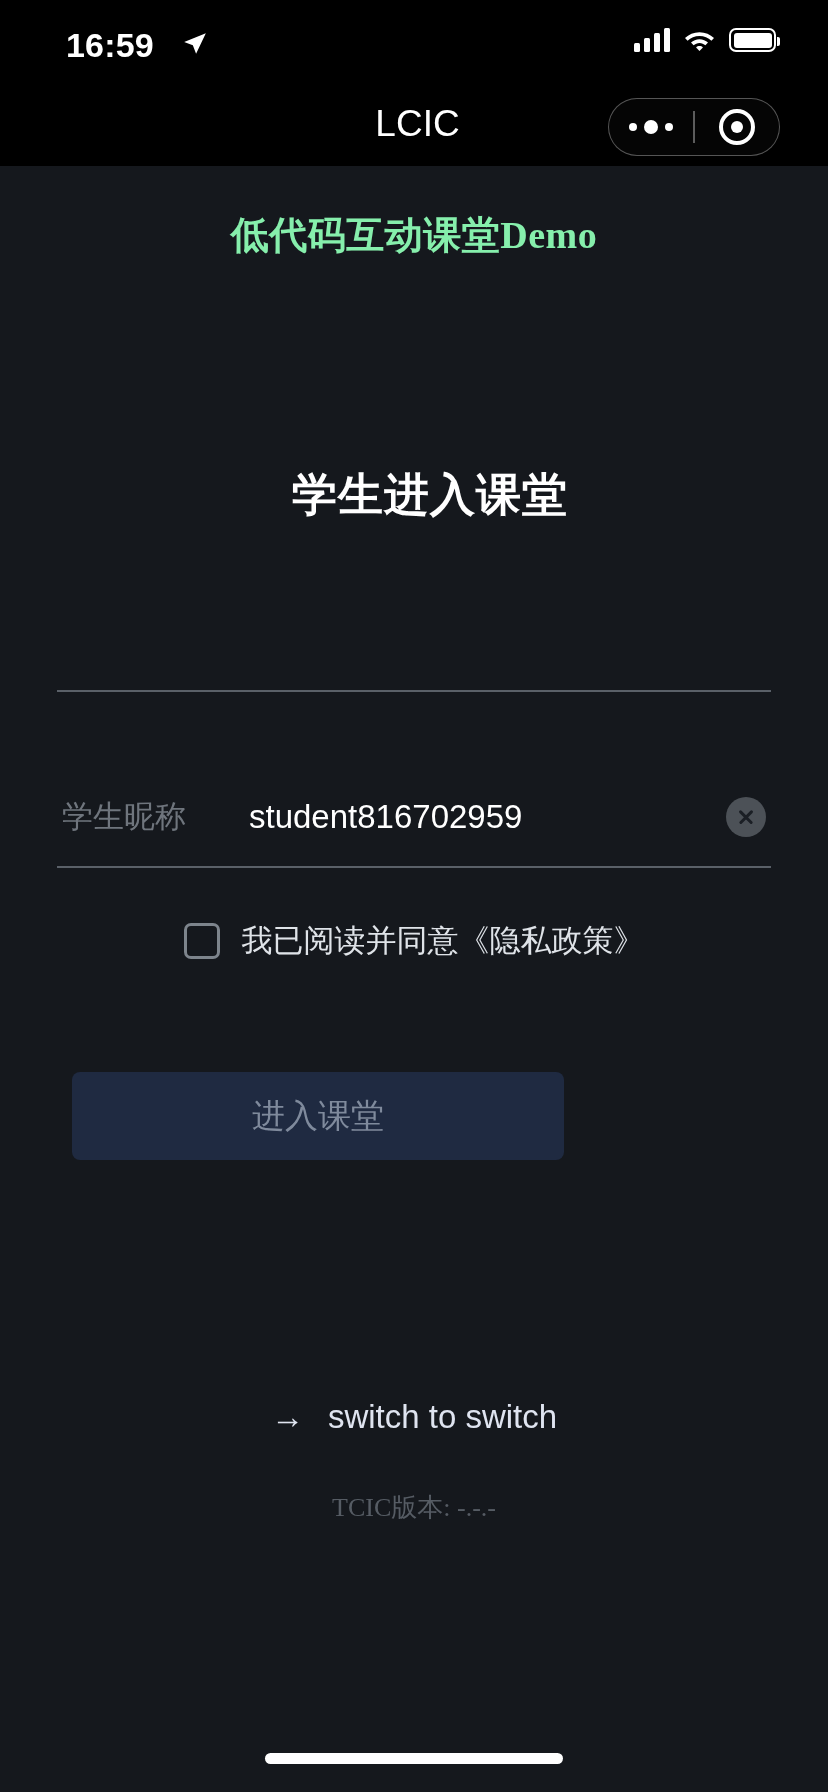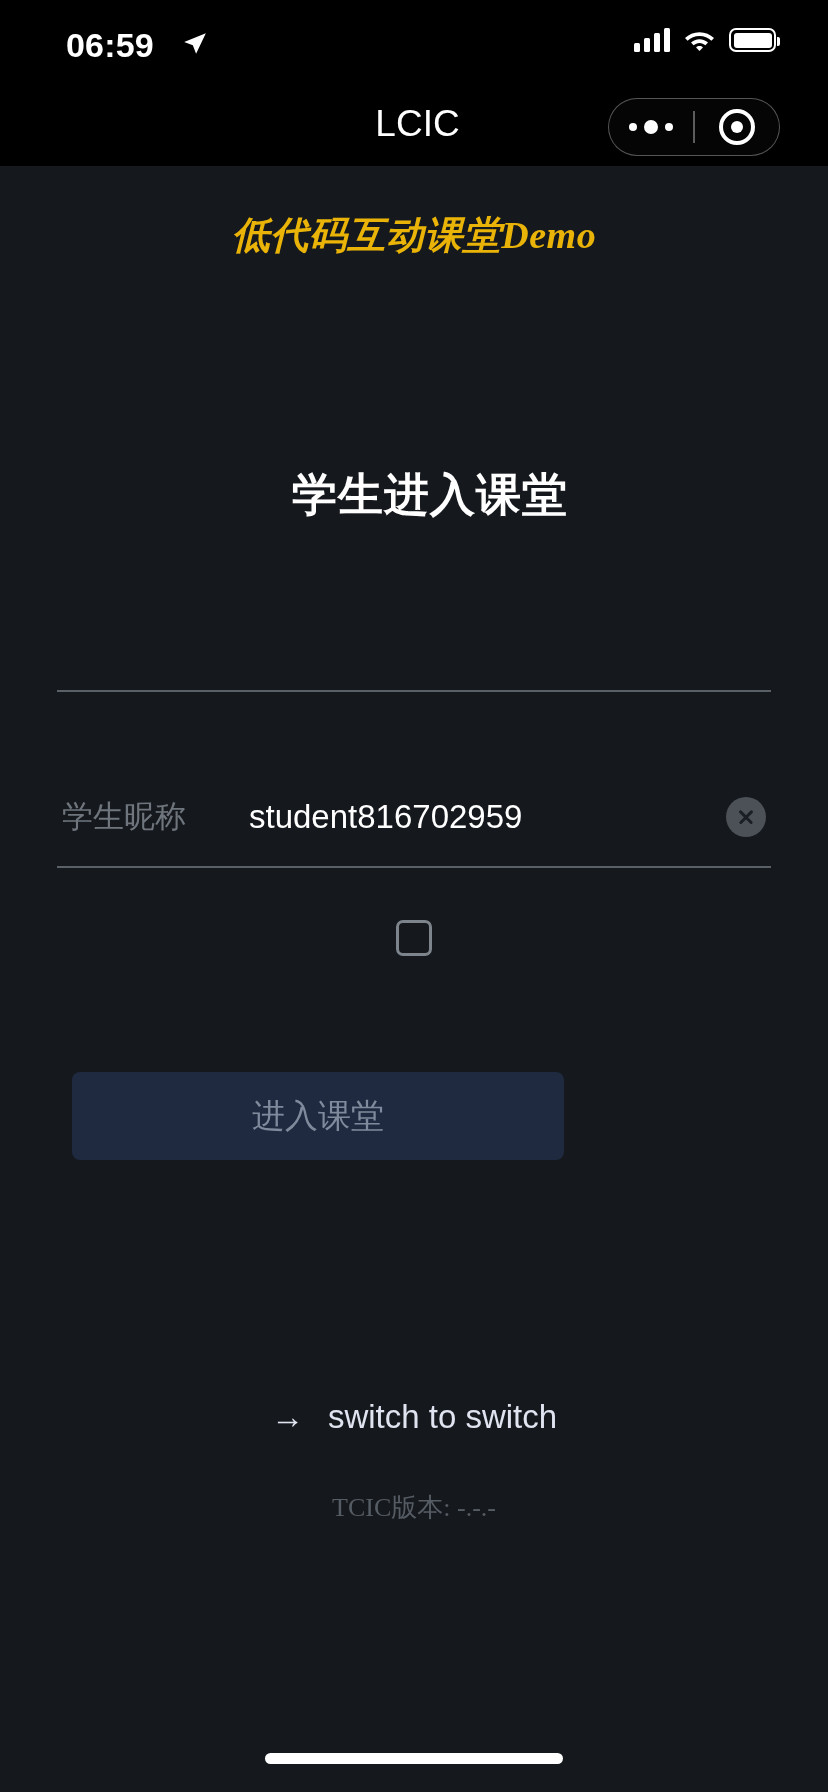--- a/index.html
+++ b/index.html
@@ -69,23 +69,22 @@
   #capsule-target .ring {
     width:36px; height:36px; border-radius:50%;
     border:4px solid #fff; display:flex; align-items:center; justify-content:center;
   }
   #capsule-target .ring span { width:12px; height:12px; border-radius:50%; background:#fff; }
 
   
   #page-title {
     position:absolute; top:210px; left:0; width:828px; text-align:center;
     font-family:"Liberation Serif", serif;
-    font-size:38px; font-weight:700; color:#eab308;
+    font-size:38px; font-weight:700; color:#86efac;
     letter-spacing:0.5px;
-    font-style:italic;
   }
   #form-heading {
     position:absolute; top:465px; left:0; width:828px; text-align:center;
     font-size:45px; font-weight:700; color:#ffffff;
     letter-spacing:1px;
     padding-left:32px;
   }
 
   
   .field {
@@ -157,21 +156,21 @@
     position:absolute; bottom:28px; left:50%; transform:translateX(-50%);
     width:298px; height:11px; border-radius:6px; background:#fff;
   }
 </style>
 </head>
 <body>
 
 <div id="screen">
 
   <div id="status-bar">
-    <div id="status-time">06:59</div>
+    <div id="status-time">16:59</div>
     <svg id="loc-arrow" viewBox="0 0 24 24">
       <path d="M22 3 2 11l8 3 3 8z" fill="#ffffff"></path>
     </svg>
     <div id="status-icons">
       <span class="signal">
         <i></i>
           <i></i>
           <i></i>
           <i></i>
       </span>
@@ -208,20 +207,21 @@
 
   <div class="field f2">
     <div class="field-label">学生昵称</div>
     <div class="field-value">student816702959</div>
     <div class="clear-btn"></div>
   </div>
   <div class="divider" id="divider-2"></div>
 
   <div id="agreement">
     <div id="agree-checkbox"></div>
+    <div id="agree-text">我已阅读并同意《隐私政策》</div>
   </div>
 
   <button id="submit-btn">进入课堂</button>
 
   <div id="lang-switch">
     <span id="lang-arrow">→</span>
     <span>switch to switch</span>
   </div>
   <div id="version-text">TCIC版本: -.-.-</div>
 

